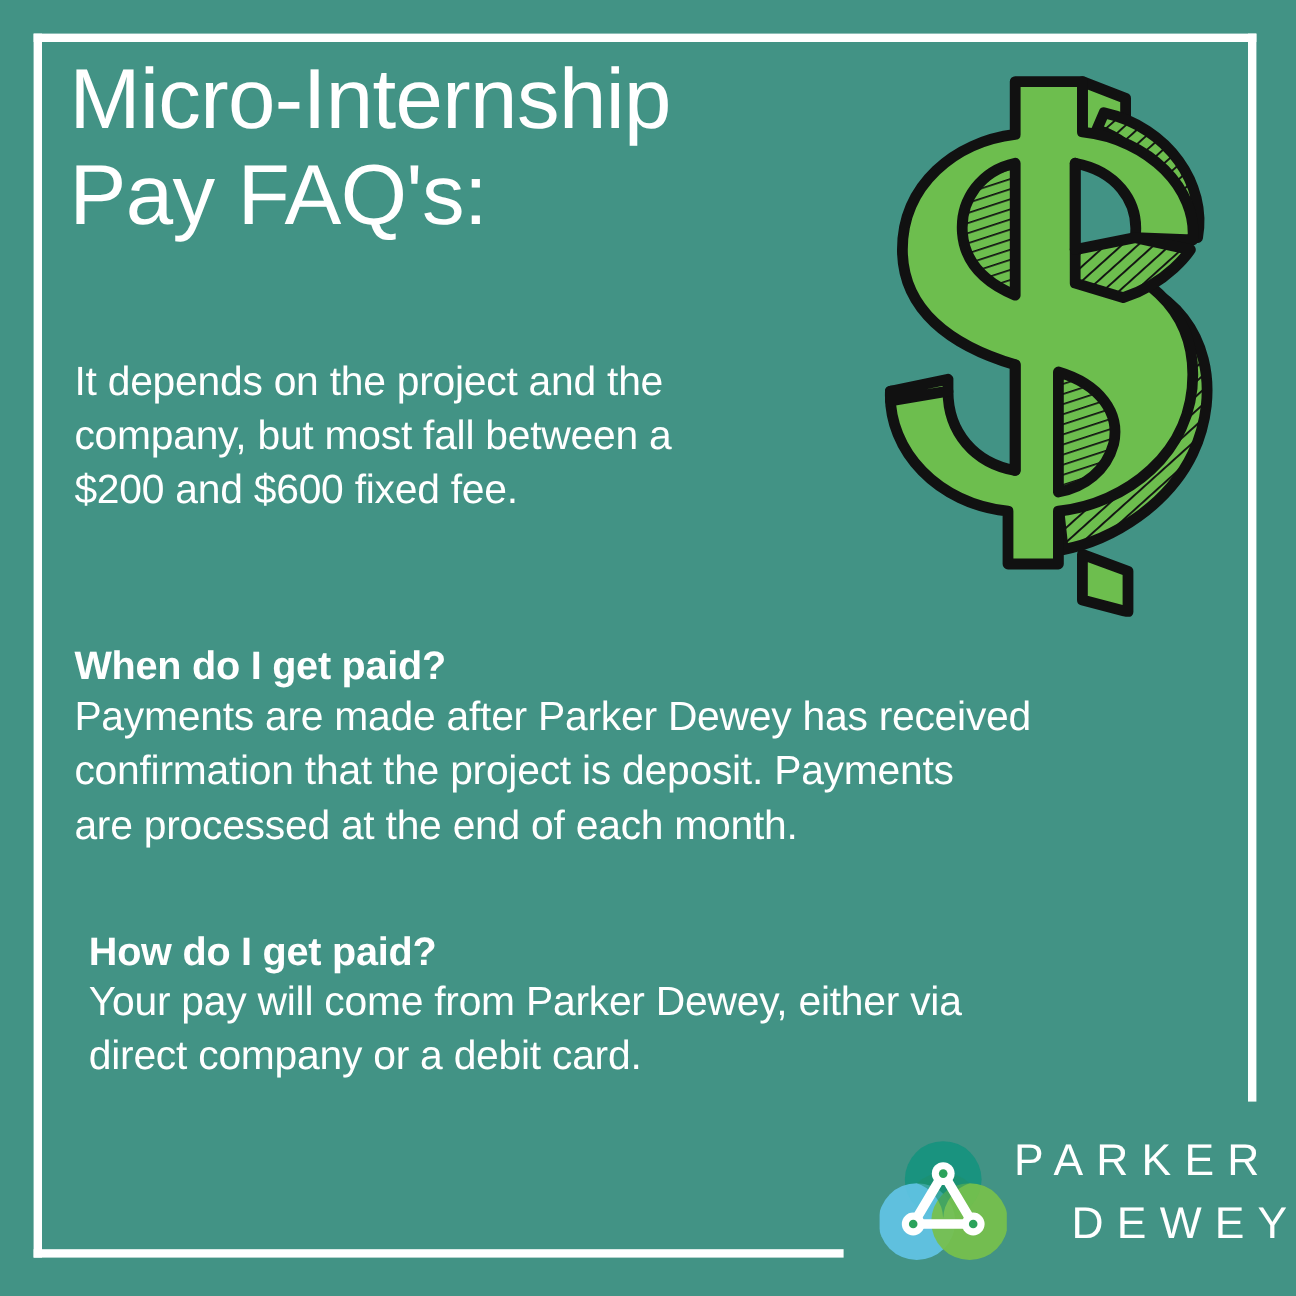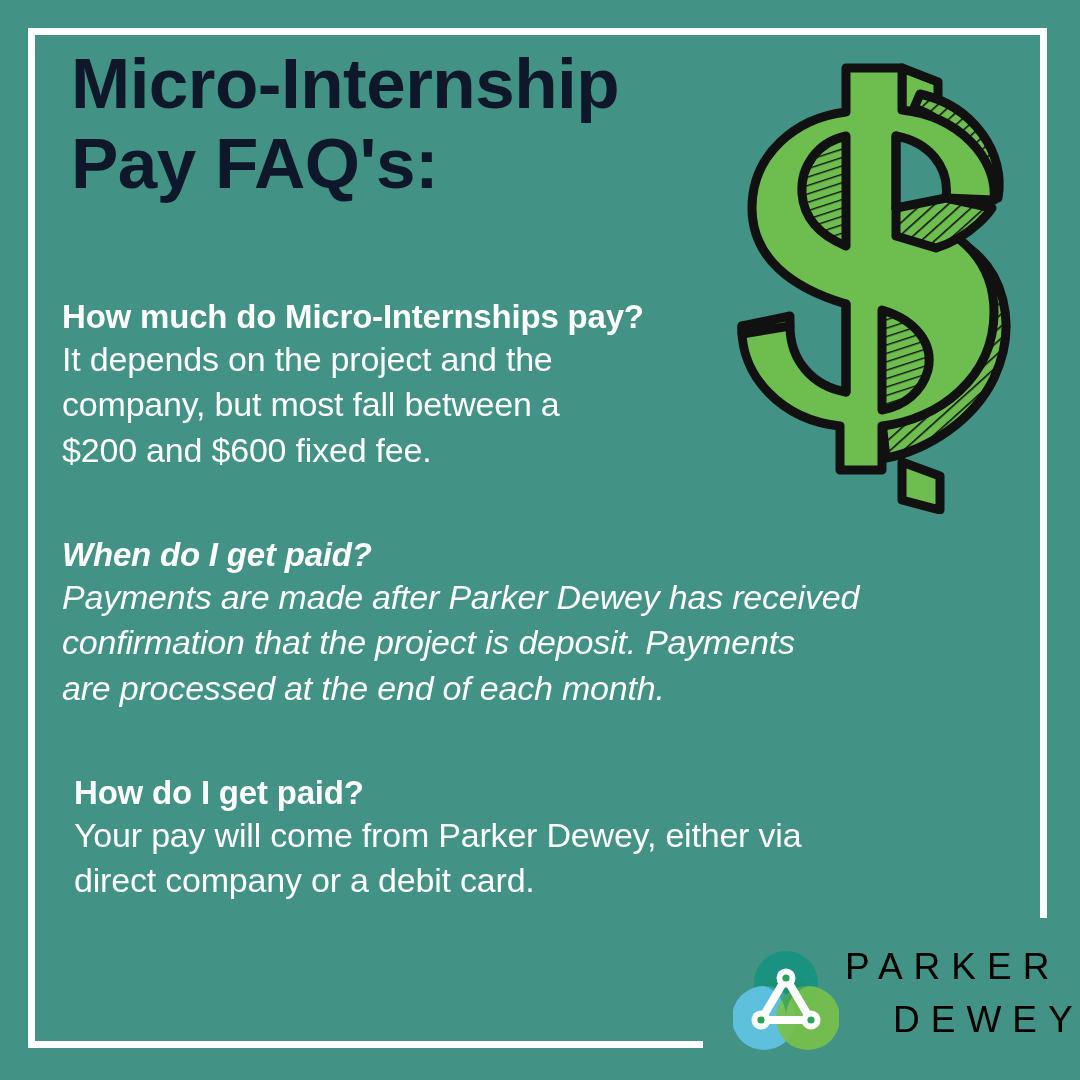--- a/index.html
+++ b/index.html
@@ -13,42 +13,42 @@
 
   
   .frame-bar{position:absolute;background:#ffffff;}
   #frame-top   {left:28px;  top:28px;   width:1019px; height:7px;}
   #frame-left  {left:28px;  top:28px;   width:7px;    height:1020px;}
   #frame-right {left:1040px;top:28px;   width:7px;    height:890px;}
   #frame-bottom{left:28px;  top:1041px; width:675px;  height:7px;}
 
   
   #title{
-    position:absolute;left:71px;top:44px;width:660px;
-    color:#0f172a;font-size:71px;font-weight:bold;line-height:1.12;
+    position:absolute;left:58px;top:44px;width:660px;
+    color:#ffffff;font-size:71px;font-weight:normal;line-height:1.12;
     letter-spacing:-0.5px;white-space:pre-line;
   }
 
   
   .faq{position:absolute;left:62px;color:#ffffff;}
   .faq .q{font-size:33px;font-weight:bold;line-height:1.25;letter-spacing:-0.2px;}
   .faq .a{font-size:34px;font-weight:normal;line-height:1.33;letter-spacing:-0.2px;white-space:pre-line;}
   #faq-0{top:296px;width:690px;}
-  #faq-1{top:534px;width:950px;font-style:italic;}
+  #faq-1{top:534px;width:950px;}
   #faq-2{top:772px;width:950px;margin-left:12px;}
 
   
   #dollar{position:absolute;left:706px;top:58px;width:320px;height:456px;}
   #dollar svg{display:block;width:100%;height:100%;}
 
   
   #logo{position:absolute;left:733px;top:944px;width:320px;height:112px;}
   #logo-mark{position:absolute;left:0;top:6px;width:106px;height:102px;}
   #logo-mark svg{display:block;width:100%;height:100%;}
-  #logo-word{position:absolute;left:112px;top:0;width:208px;height:110px;color:#000000;}
+  #logo-word{position:absolute;left:112px;top:0;width:208px;height:110px;color:#ffffff;}
   #logo-word .wl{
     font-size:37px;font-weight:300;letter-spacing:11px;line-height:1;
     font-family:"Liberation Sans","DejaVu Sans",sans-serif;
   }
   #logo-line-parker{position:absolute;left:0;top:4px;}
   #logo-line-dewey {position:absolute;left:15px;top:57px;margin-left:33px;}
 </style>
 </head>
 <body>
 
@@ -56,21 +56,20 @@
 
   <div class="frame-bar" id="frame-top"></div>
   <div class="frame-bar" id="frame-left"></div>
   <div class="frame-bar" id="frame-right"></div>
   <div class="frame-bar" id="frame-bottom"></div>
 
   <div id="title">Micro-Internship
 Pay FAQ's:</div>
 
   <div class="faq" id="faq-0">
-    <div class="q">How much do Micro-Internships pay?</div>
     <div class="a">It depends on the project and the
 company, but most fall between a
 $200 and $600 fixed fee.</div>
   </div>
 
   <div class="faq" id="faq-1">
     <div class="q">When do I get paid?</div>
     <div class="a">Payments are made after Parker Dewey has received
 confirmation that the project is deposit. Payments
 are processed at the end of each month.</div>

